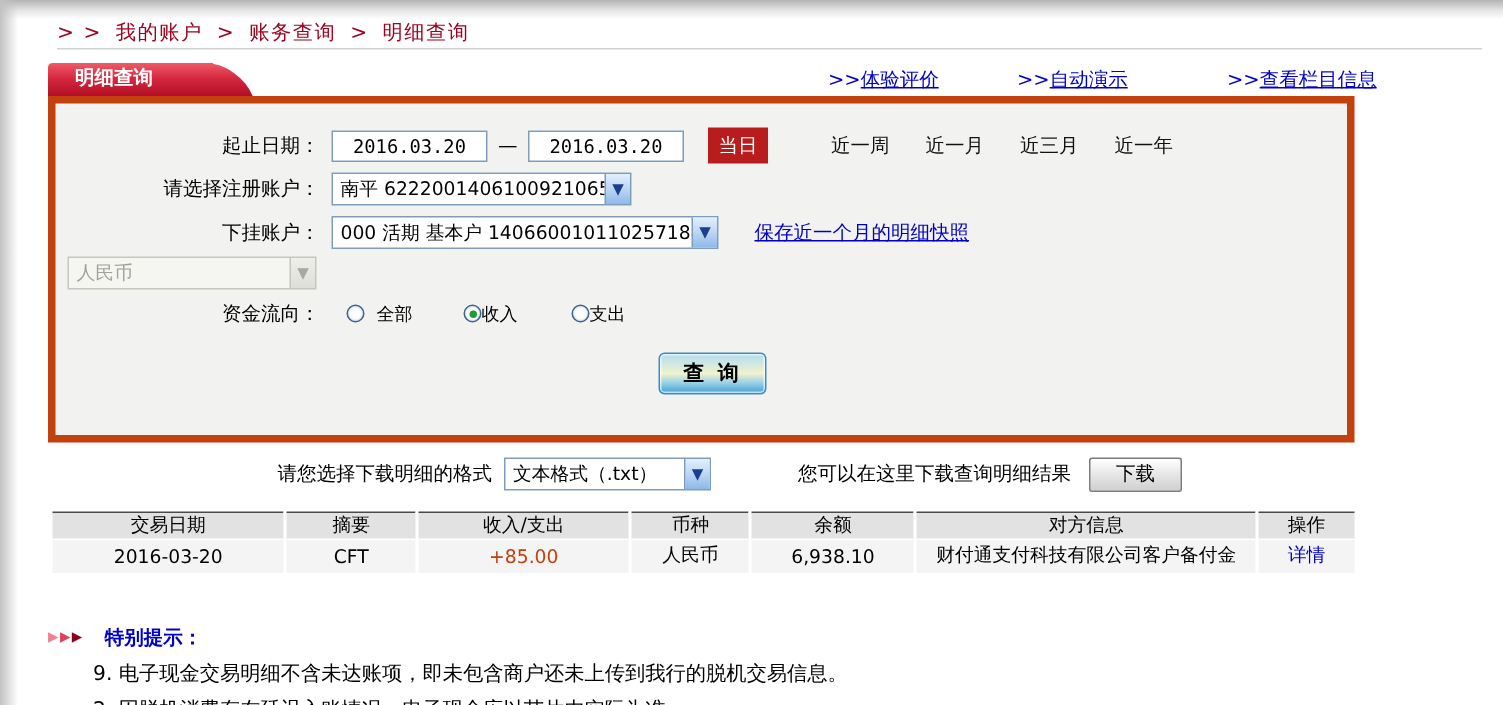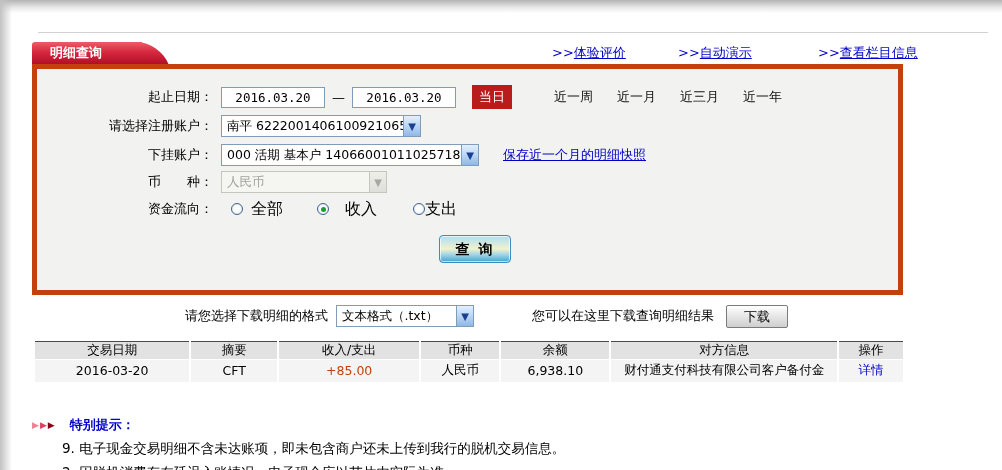--- a/index.html
+++ b/index.html
@@ -52,28 +52,28 @@
   .sel .sarrow { flex:0 0 17px; height:100%; display:flex; align-items:center; justify-content:center;
          background:linear-gradient(180deg,#e3effd 0%,#bcd6f4 50%,#8fb8e8 100%);
          border-left:1px solid #7f9db9; color:#1a3f8f; font-size:10px; }
   .sel-reg { width:200px; } .sel-sub { width:258px; }
   .sel.disabled { border-color:#c6c6be; background:#f5f5f2; color:#a2a29a; cursor:default; }
   .sel.disabled .sarrow { background:linear-gradient(180deg,#efefe9 0%,#dededa 100%);
          border-left:1px solid #c6c6be; color:#a8a8a0; }
 
   .snap-link { margin-left:24px; font-size:13px; color:#0000c8; text-decoration:underline; cursor:pointer; }
 
-  .radio-opt { display:inline-flex; align-items:center; cursor:pointer; font-size:16px; }
+  .radio-opt { display:inline-flex; align-items:center; cursor:pointer; font-size:12px; }
   .radio-circ { display:inline-block; width:12px; height:12px; border-radius:50%;
                 border:1px solid #3f628f; background:#fefefe; position:relative;
                 box-shadow:inset 0 0 2px #b9cbdc; }
   .radio-opt.checked .radio-circ::after { content:""; position:absolute; left:3px; top:3px;
                 width:5px; height:5px; border-radius:50%; background:#1f9e2e; }
   .ro0 { margin-left:18px; } .ro0 .radio-circ { margin-right:8px; }
-  .ro1 { margin-left:34px;gap:16px; } .ro2 { margin-left:36px; }
+  .ro1 { margin-left:34px; } .ro2 { margin-left:36px; }
 
   .query-btn { position:absolute; left:402px; top:166px; width:72px; height:28px;
          border:1px solid #3c8cc0; border-radius:4px;
          background:linear-gradient(180deg,#b2ddf1 0%,#d4eade 30%,#f2f2cb 50%,#9fd4e9 72%,#44a2d1 100%);
          box-shadow:inset 0 0 0 1px rgba(255,255,255,0.65);
          font-size:14px; font-weight:bold; color:#000; text-align:center; line-height:26px;
          cursor:pointer; letter-spacing:2px; }
 
   .dl-row { position:absolute; left:35px; top:304px; width:868px; height:24px;
             display:flex; align-items:center; font-size:13px; }
@@ -100,20 +100,28 @@
   .notes-title { margin-left:14px; color:#0000c8; font-weight:bold; font-size:13px; }
   .note-item { margin-left:30px; margin-top:6px; font-size:13.5px; color:#000; white-space:nowrap; }
 </style>
 </head>
 <body>
 
 <div id="root">
   <div class="top-grad"></div>
   <div class="left-grad"></div>
 
+  <div class="breadcrumb">
+    <span>&gt; &gt;</span>
+    <span class="crumb-link">我的账户</span>
+    <span>&gt;</span>
+    <span class="crumb-link">账务查询</span>
+    <span>&gt;</span>
+    <span class="crumb-link">明细查询</span>
+  </div>
   <div class="bc-rule"></div>
 
   <div class="tab">明细查询</div>
 
   <div class="top-links">
     <span class="top-link tl0">
       <span>&gt;&gt;</span><span class="lbl">体验评价</span>
     </span>
     <span class="top-link tl1">
       <span>&gt;&gt;</span><span class="lbl">自动演示</span>
@@ -148,21 +156,20 @@
     <div class="frow" style="top:74px;">
       <span class="flabel">下挂账户：</span>
       <span class="sel sel-sub">
         <span class="sval">000  活期  基本户  1406600101102571848</span>
         <span class="sarrow">▼</span>
       </span>
       <span class="snap-link">保存近一个月的明细快照</span>
     </div>
 
     <div class="frow" style="top:101px;">
-      <span class="flabel">币　　种：</span>
       <span class="sel sel-reg disabled" style="width:166px;">
         <span class="sval">人民币</span>
         <span class="sarrow">▼</span>
       </span>
     </div>
 
     <div class="frow" style="top:128px;">
       <span class="flabel">资金流向：</span>
       <span class="radio-opt ro0">
         <span class="radio-circ"></span>

